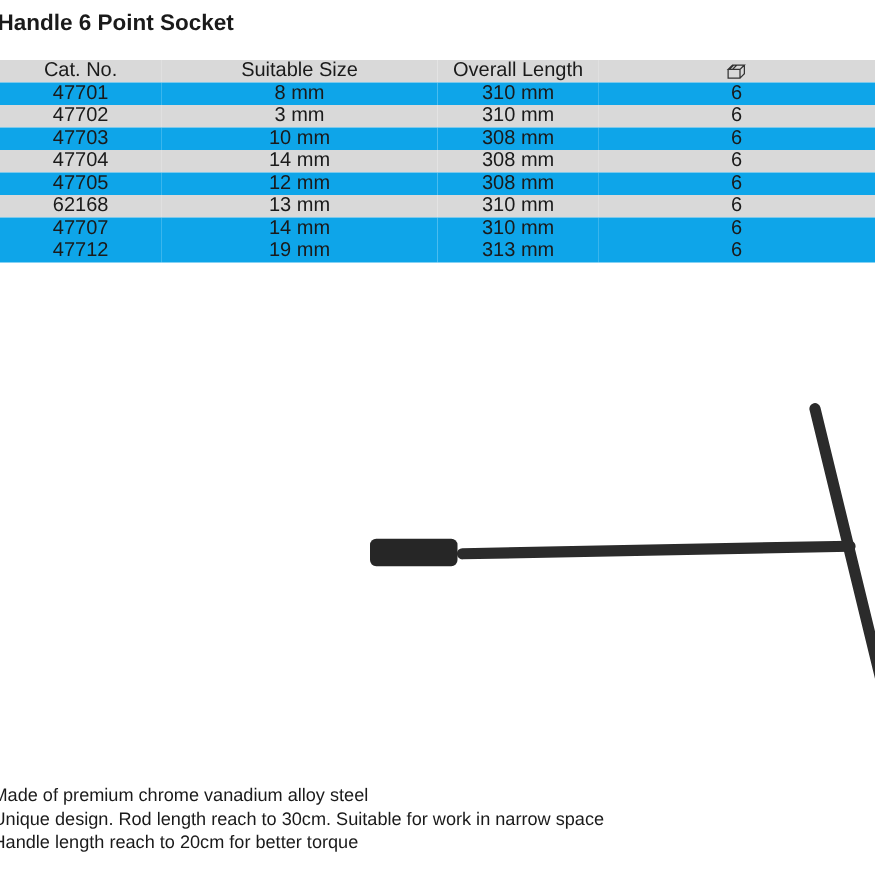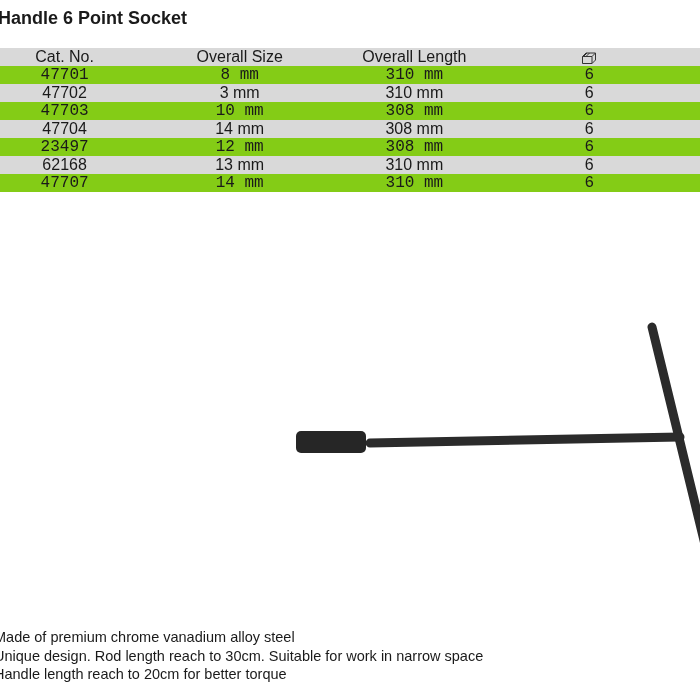--- a/index.html
+++ b/index.html
@@ -13,21 +13,21 @@
     font-size: 18px; font-weight: bold; color: #1a1a1a; white-space: nowrap;
   }
   .spec-table {
     position: absolute; left: 0; top: 48px; width: 700px;
     border-collapse: collapse; font-size: 16px;
   }
   .spec-table td, .spec-table th {
     height: 16px; padding: 0; font-weight: normal; text-align: center;
   }
   .row-band { background: #d9d9d9; }
-  .row-plain { background: #84cc16; font-family: Liberation Mono, monospace; }
+  .row-plain { background: #0ea5e9; }
   .col-cat { width: 135px; }
   .col-size { width: 233px; }
   .col-len { width: 134px; }
   .col-qty { width: 236px; }
   .box-icon { display: inline-block; width: 16px; height: 14px; vertical-align: middle; }
   .tool {
     position: absolute; left: 290px; top: 315px; width: 410px; height: 260px;
   }
   .features {
     position: absolute; left: -6px; top: 628px; font-size: 14.5px; line-height: 18.5px;
@@ -37,21 +37,21 @@
 </style>
 </head>
 <body>
 
 <div class="title">Handle 6 Point Socket</div>
 
 <table class="spec-table">
   <tbody>
       <tr class="row-band">
     <th class="col-cat">Cat. No.</th>
-    <th class="col-size">Overall Size</th>
+    <th class="col-size">Suitable Size</th>
     <th class="col-len">Overall Length</th>
     <th class="col-qty">
       <svg class="box-icon" viewBox="0 0 16 14">
         <path d="M1.5 5.5 L5 2 L14.5 2 L11 5.5 Z M1.5 5.5 L1.5 12.5 L11 12.5 L11 5.5 M11 12.5 L14.5 9 L14.5 2 M6 2 L2.5 5.5 M8.5 2 L5 5.5" fill="none" stroke="#333" stroke-width="1"></path>
       </svg>
     </th>
   </tr>
   <tr class="row-plain">
     <td>47701</td>
     <td>8 mm</td>
@@ -70,35 +70,41 @@
     <td>308 mm</td>
     <td>6</td>
   </tr>
   <tr class="row-band">
     <td>47704</td>
     <td>14 mm</td>
     <td>308 mm</td>
     <td>6</td>
   </tr>
   <tr class="row-plain">
-    <td>23497</td>
+    <td>47705</td>
     <td>12 mm</td>
     <td>308 mm</td>
     <td>6</td>
   </tr>
   <tr class="row-band">
     <td>62168</td>
     <td>13 mm</td>
     <td>310 mm</td>
     <td>6</td>
   </tr>
   <tr class="row-plain">
     <td>47707</td>
     <td>14 mm</td>
     <td>310 mm</td>
+    <td>6</td>
+  </tr>
+  <tr class="row-plain">
+    <td>47712</td>
+    <td>19 mm</td>
+    <td>313 mm</td>
     <td>6</td>
   </tr>
 </tbody>
   </table>
 
 <svg class="tool" viewBox="0 0 410 260">
 
   <line x1="362" y1="12" x2="420" y2="250" stroke="#2b2b2b" stroke-width="9" stroke-linecap="round"></line>
 
   <line x1="80" y1="128" x2="390" y2="122" stroke="#2b2b2b" stroke-width="9" stroke-linecap="round"></line>

